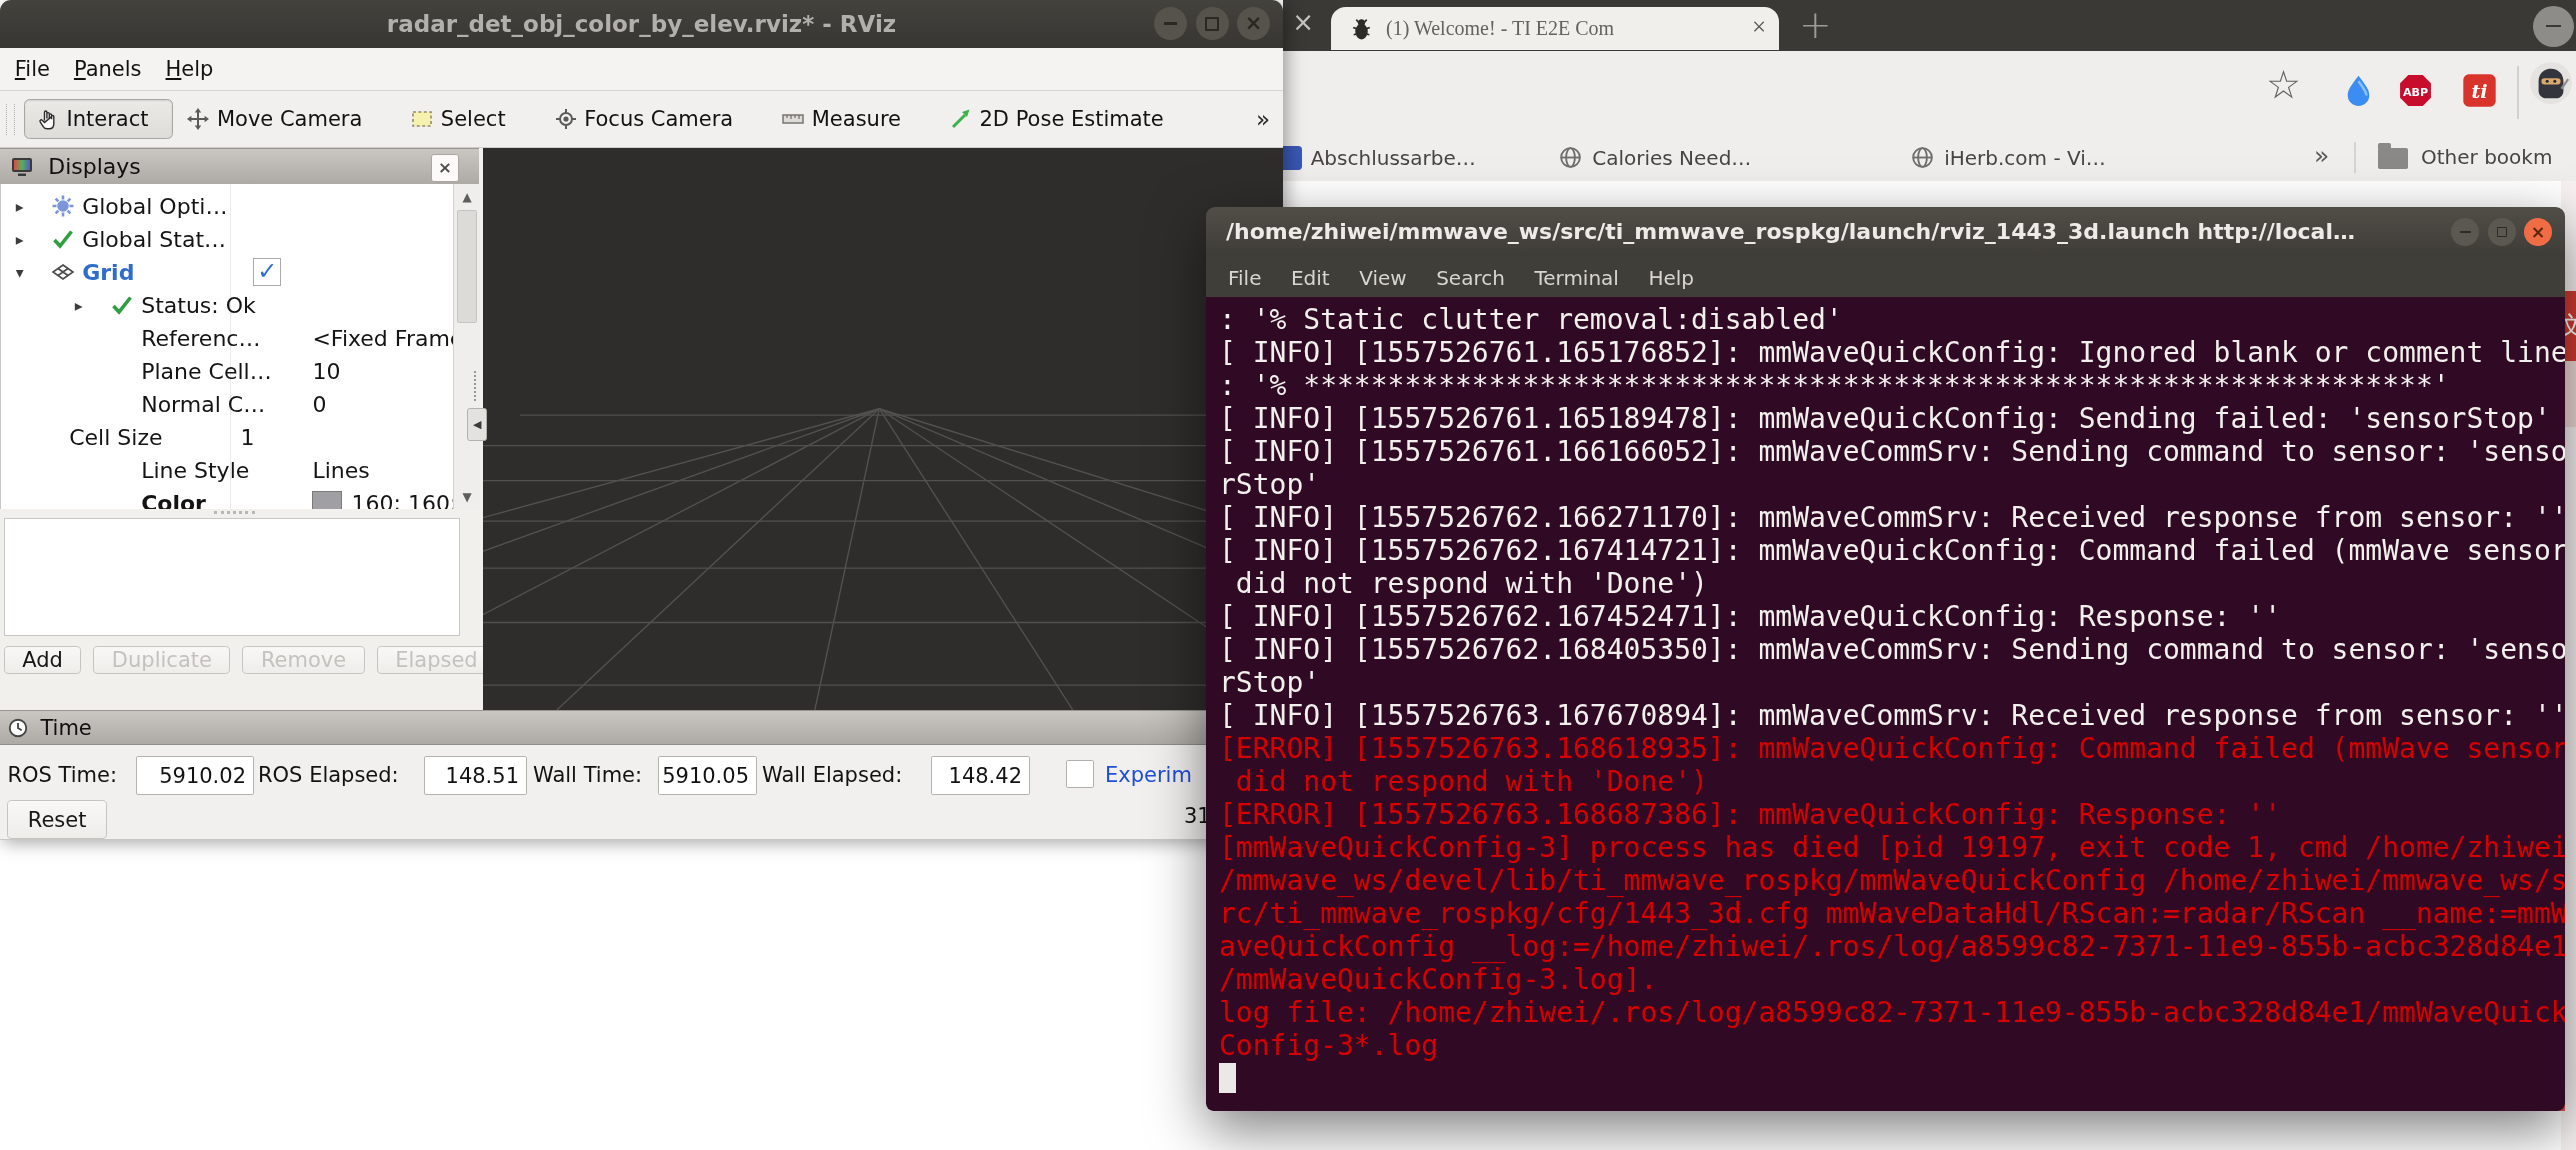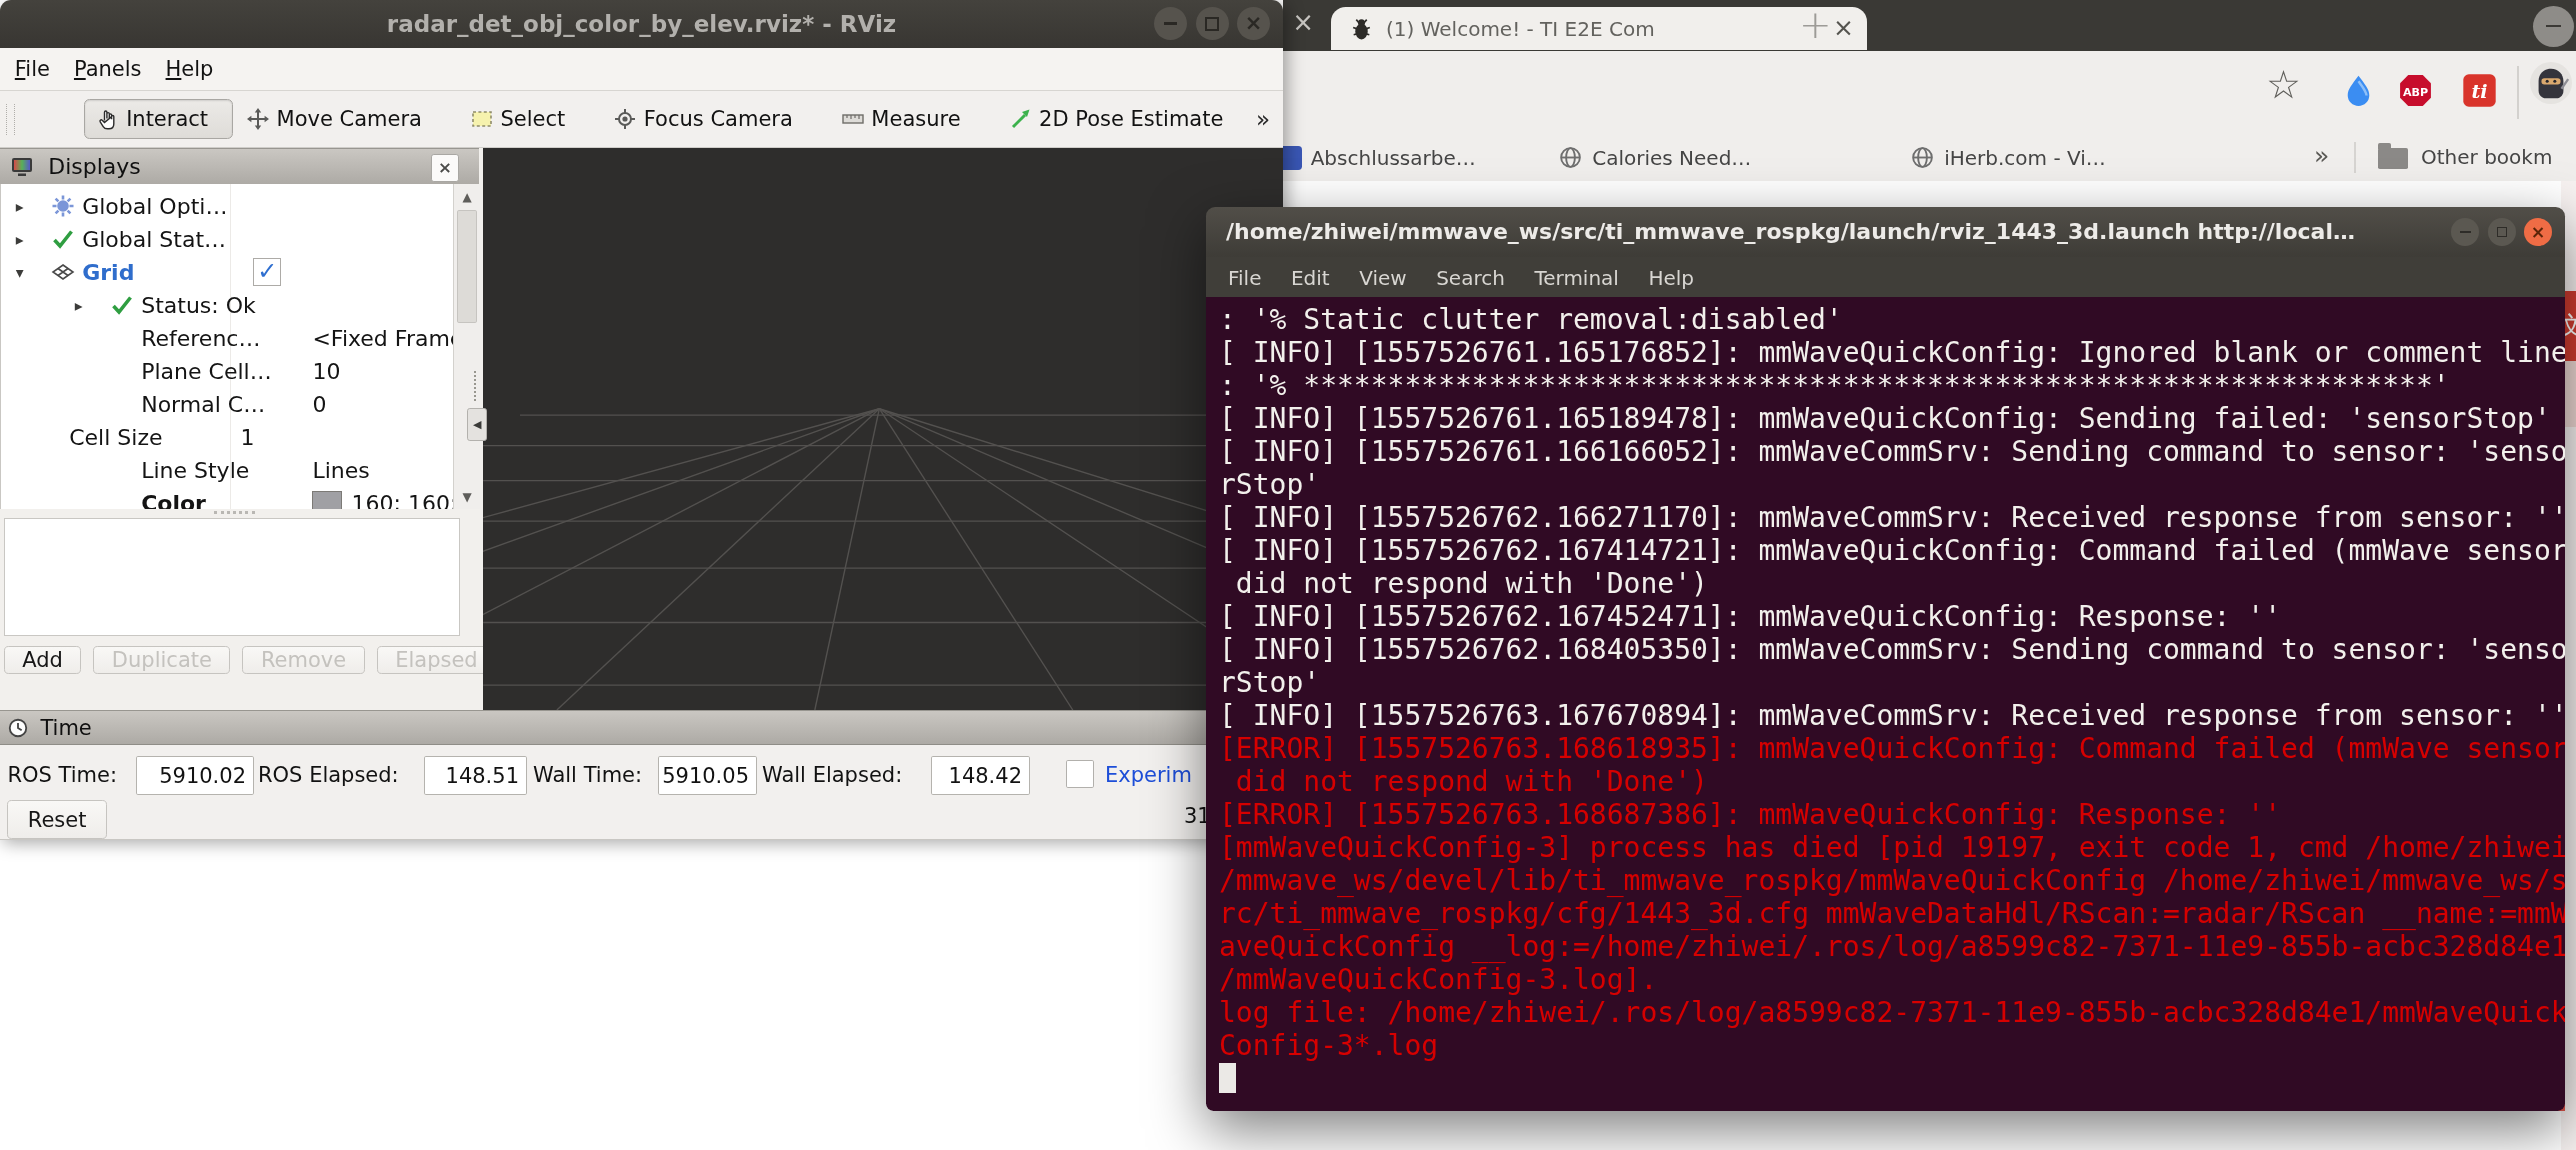--- a/index.html
+++ b/index.html
@@ -3,21 +3,21 @@
 <meta charset="utf-8">
 <style>
   html,body{margin:0;padding:0;}
   .screen{position:relative;width:2576px;height:1151px;background:#ffffff;overflow:hidden;
           font-family:"DejaVu Sans","Liberation Sans",sans-serif;-webkit-font-smoothing:antialiased;}
 
   
   .browser{position:absolute;left:1283px;top:0;width:1293px;height:1151px;z-index:1;}
   .tabstrip{position:absolute;left:0;top:0;right:0;height:51px;background:#3a3935;}
   .bgtab-close{position:absolute;left:9.2px;top:7.4px;font-size:26px;color:#c6c4c0;}
-  .tab{position:absolute;left:48px;top:7.4px;width:536px;height:43px;background:#f1efec;border-radius:14.8px 14.8px 0 0;}
+  .tab{position:absolute;left:48px;top:7.4px;width:448px;height:43px;background:#f1efec;border-radius:14.8px 14.8px 0 0;font-family:Liberation Serif, serif;}
   .tab-fav{position:absolute;left:18.4px;top:9.2px;width:25px;height:25px;}
   .tab-fav svg{width:100%;height:100%;display:block;}
   .tab-title{position:absolute;left:55px;top:10px;width:325px;font-size:20px;color:#63625e;white-space:nowrap;overflow:hidden;}
   .tab-close{position:absolute;right:13px;top:5.5px;font-size:25px;color:#55544f;}
   .newtab{position:absolute;left:516px;top:1.8px;font-size:39px;font-weight:200;color:#9d9b97;}
   .bwin-min{position:absolute;left:1250px;top:5.5px;width:41px;height:41px;border-radius:50%;background:#8e8c88;display:flex;align-items:center;justify-content:center;}
   .bwin-min .wb-bar{width:14.8px;height:2.8px;background:#3b3935;}
   .btoolbar{position:absolute;left:0;top:51px;right:0;height:83px;background:#f0eeec;}
   .bt-star{position:absolute;left:983px;top:11px;font-size:39px;color:#5f5e5a;}
   .bt-icon{position:absolute;top:20px;width:37px;height:39px;text-align:center;}
@@ -56,21 +56,21 @@
   .rv-title{position:absolute;left:0;right:0;top:0;height:48px;line-height:48px;text-align:center;color:#b2b0ac;font-size:23px;font-weight:bold;}
   .rv-winbtns{position:absolute;right:13px;top:7.4px;display:flex;gap:8.3px;}
   .winbtn{width:33px;height:33px;border-radius:50%;background:#56534d;display:flex;align-items:center;justify-content:center;color:#2a2824;}
   .wb-bar{width:13px;height:2.8px;background:#2a2824;}
   .wb-sq{width:10px;height:10px;border:2.8px solid #2a2824;}
   .wb-x{font-size:21px;font-weight:bold;line-height:1;}
   .rv-menubar{position:absolute;left:0;top:48px;right:0;height:42px;background:#f5f3f1;border-bottom:0.9px solid #d7d5d1;
               display:flex;align-items:center;padding-left:14.8px;gap:24px;}
   .rv-menu-item{font-size:21px;color:#121212;}
   .rv-toolbar{position:absolute;left:0;top:91px;right:0;height:56px;background:#f2f0ee;border-bottom:0.9px solid #cfcdc9;
-              display:flex;align-items:center;padding-left:24px;justify-content:center;}
+              display:flex;align-items:center;padding-left:24px;}
   .rv-grip{position:absolute;left:5.5px;top:13px;height:31px;width:7.4px;border-left:1.8px dotted #b0aeaa;border-right:1.8px dotted #b0aeaa;}
   .rv-tool{display:flex;align-items:center;margin-left:48px;font-size:21px;color:#121212;white-space:nowrap;}
   .rv-tool.active{margin-left:0;background:linear-gradient(#eceae7,#dedcd8);border:0.9px solid #a9a7a3;border-radius:5.5px;
                   padding:7.4px 24px 7.4px 11px;box-shadow:inset 0 0.9px 1.8px rgba(0,0,0,.12);}
   .rv-tool.active + .rv-tool{margin-left:13px;}
   .ic{display:inline-block;width:24px;height:24px;flex:none;}
   .ic svg{width:100%;height:100%;display:block;}
   .rv-tool .ic{margin-right:6.5px;}
   .rv-overflow{position:absolute;right:13px;top:50%;transform:translateY(-50%);font-size:23px;color:#2a2a2a;}
 

